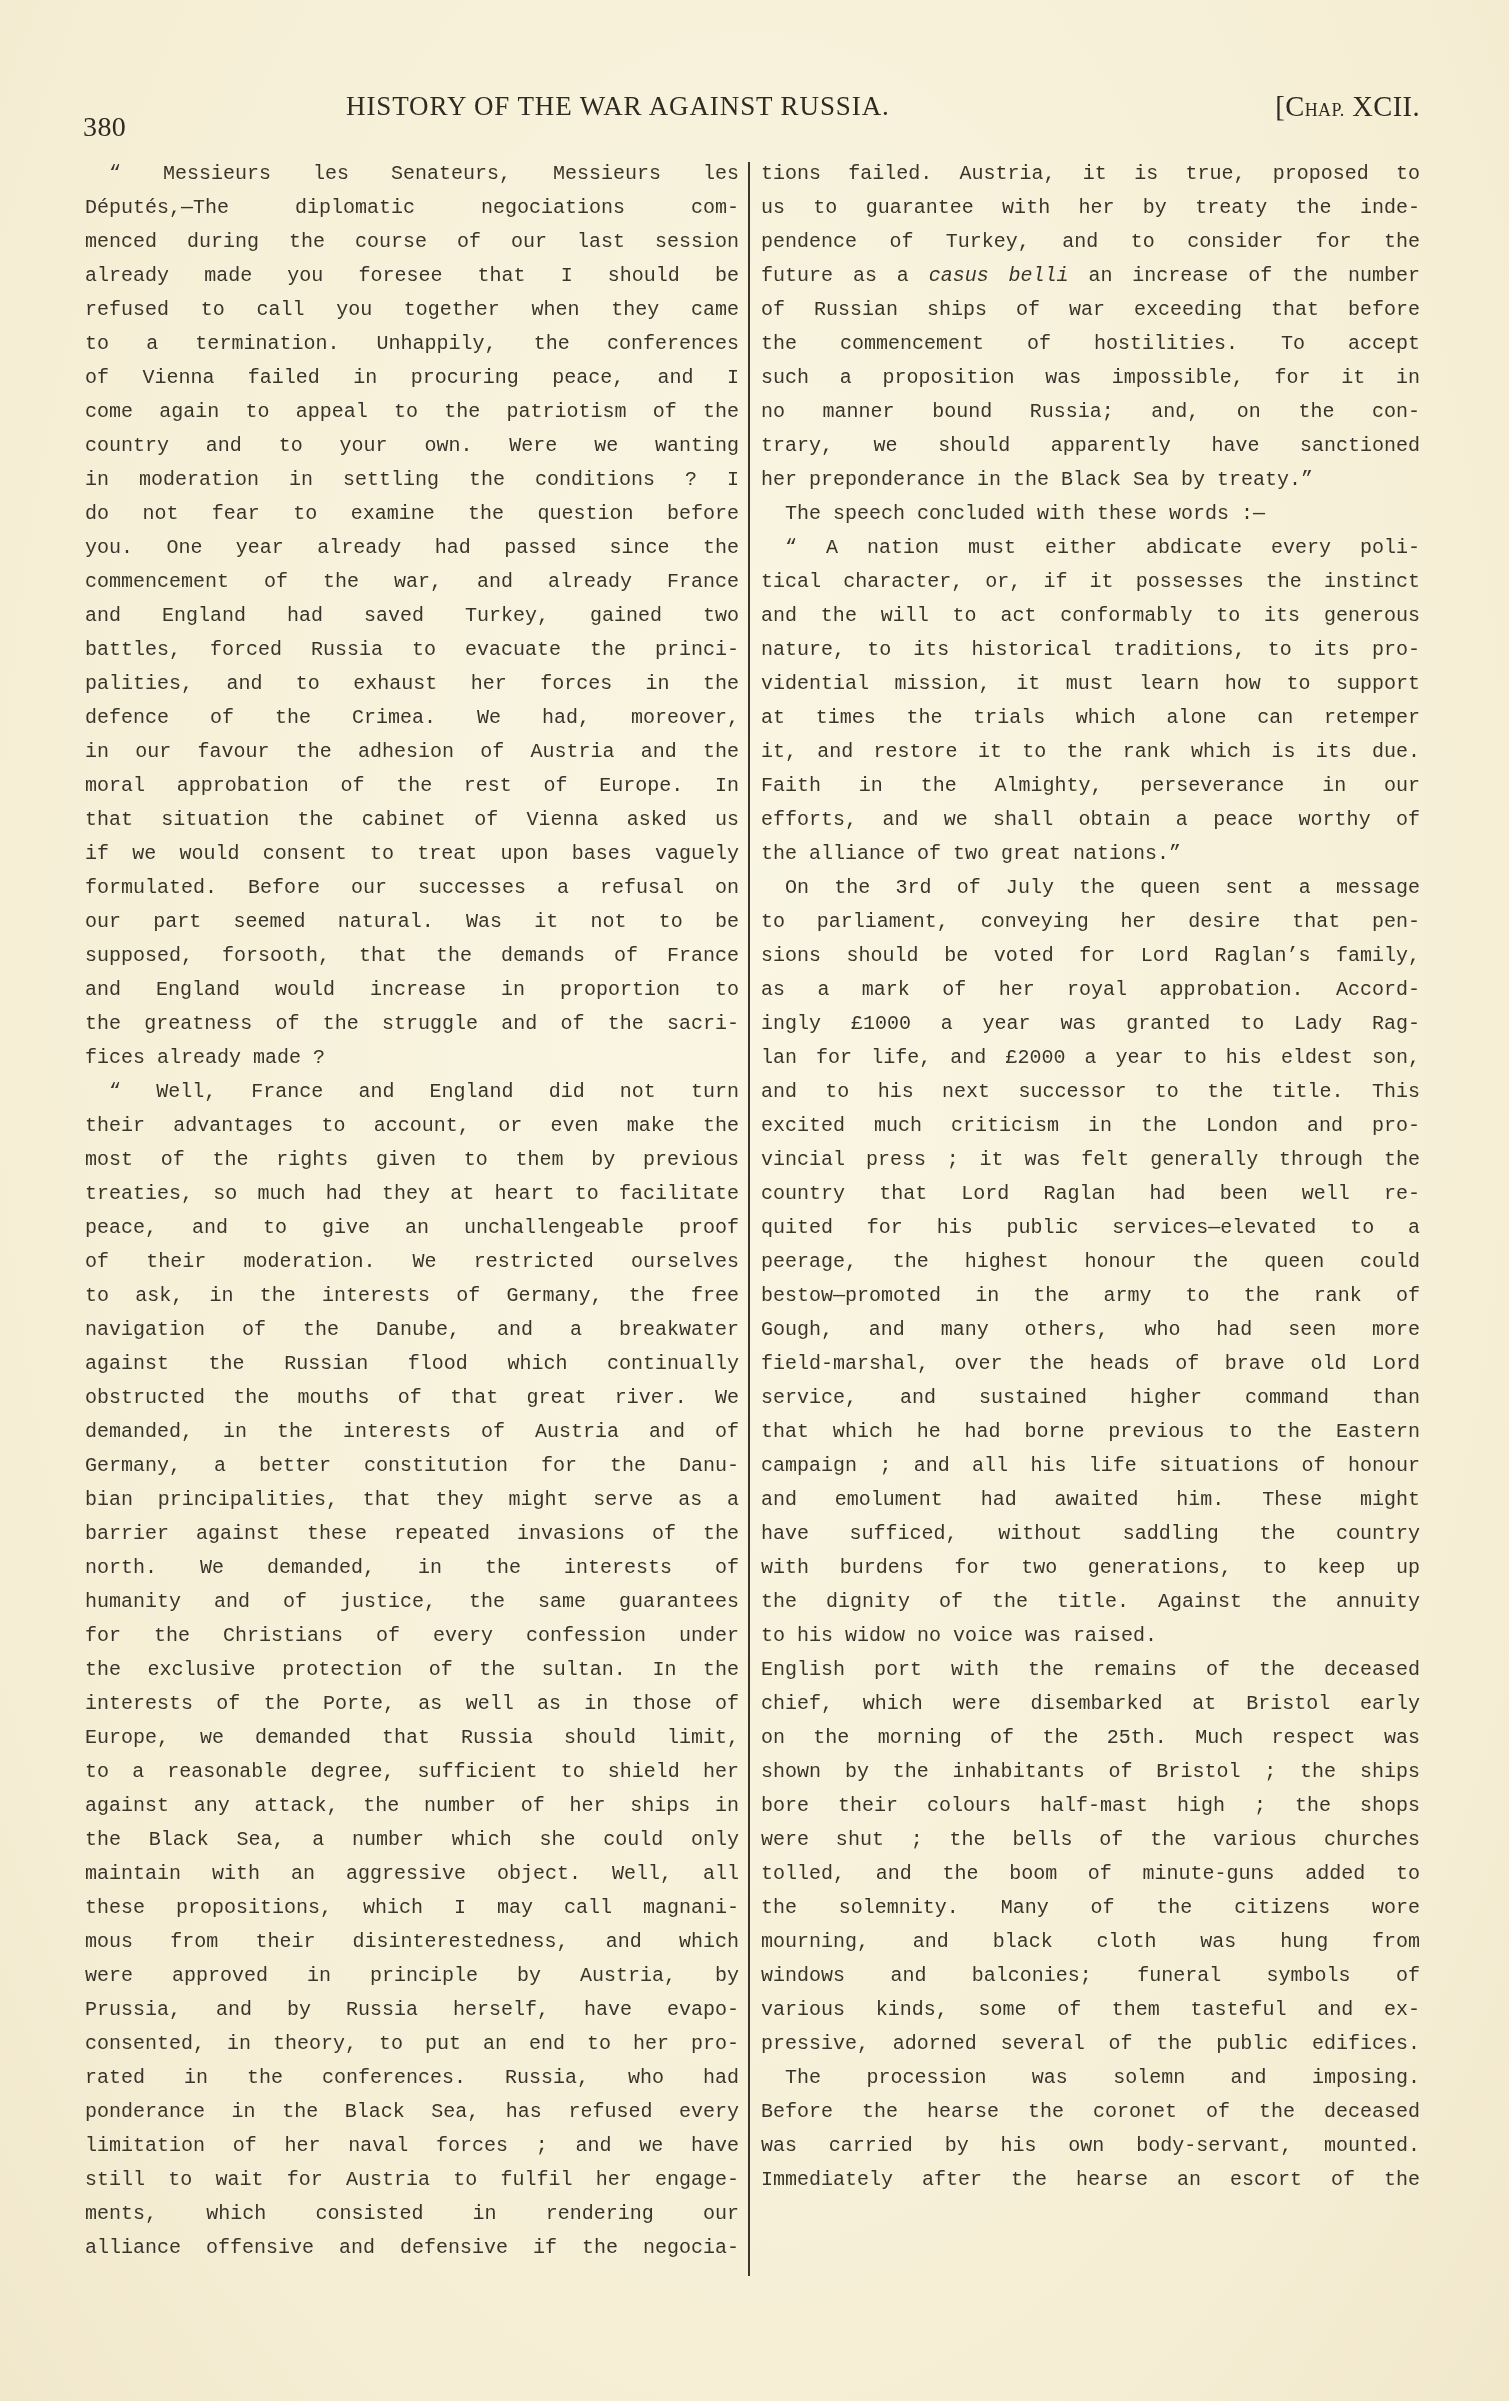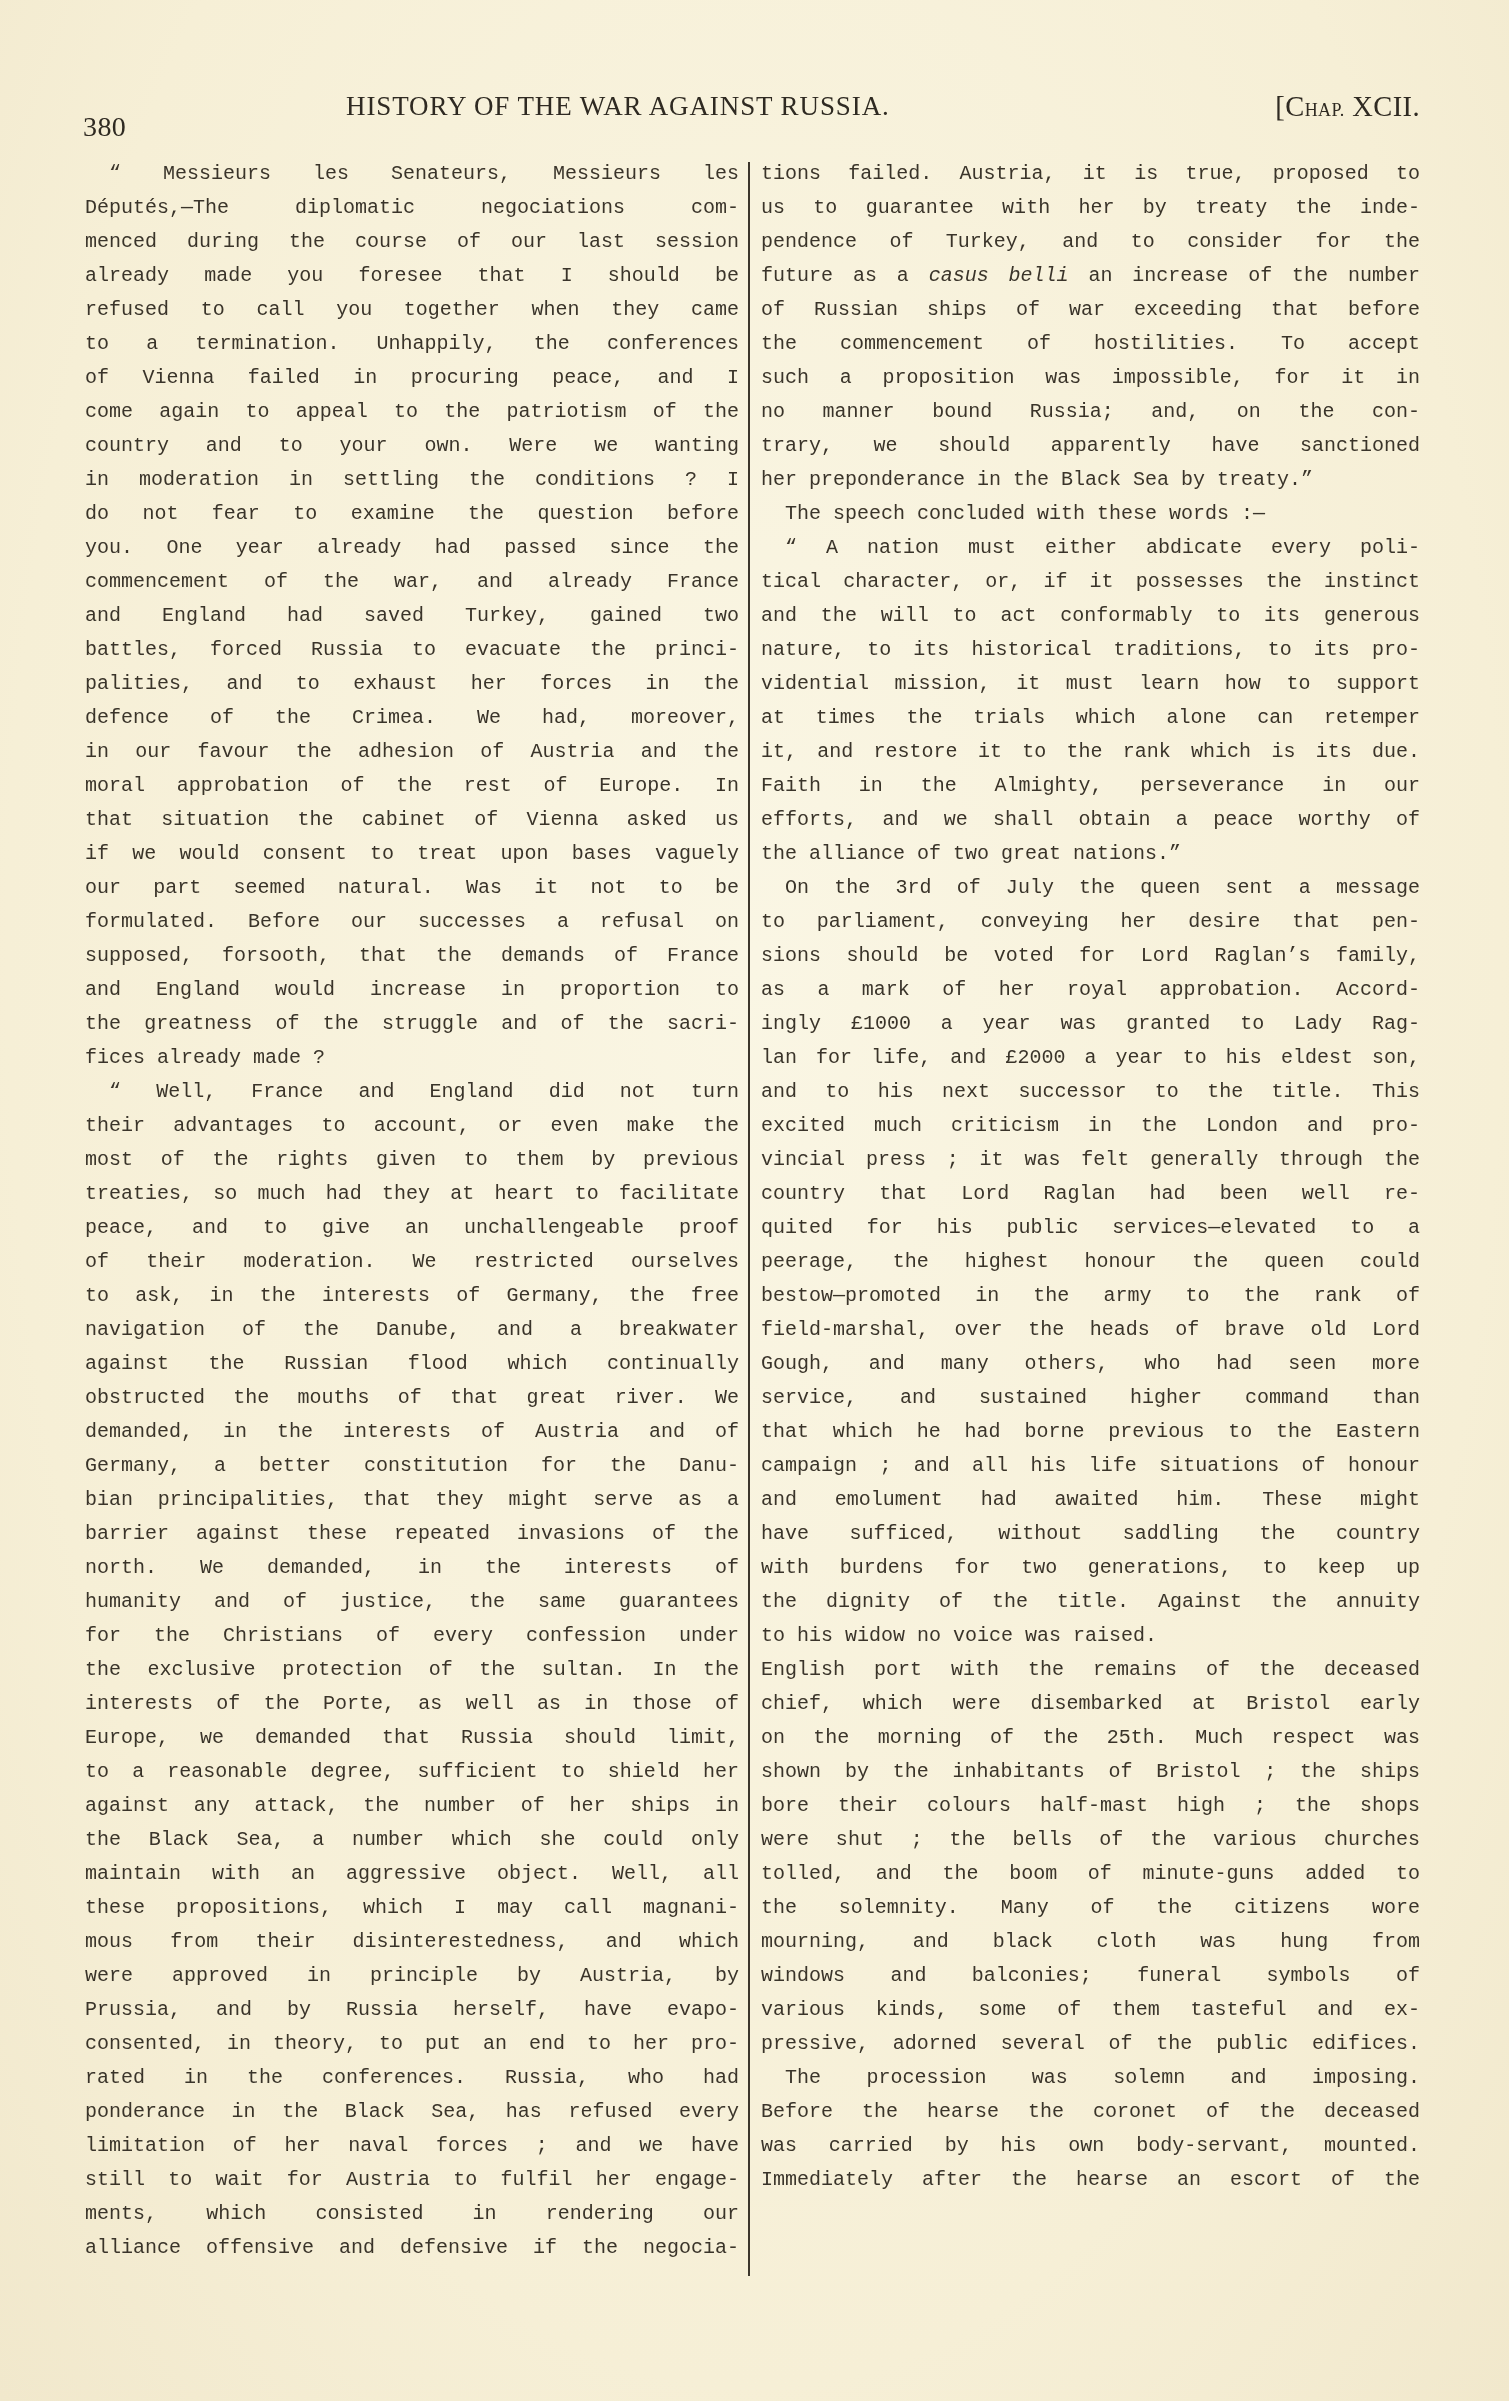--- a/index.html
+++ b/index.html
@@ -84,22 +84,22 @@
     <span class="line">you. One year already had passed since the</span>
     <span class="line">commencement of the war, and already France</span>
     <span class="line">and England had saved Turkey, gained two</span>
     <span class="line">battles, forced Russia to evacuate the princi-</span>
     <span class="line">palities, and to exhaust her forces in the</span>
     <span class="line">defence of the Crimea. We had, moreover,</span>
     <span class="line">in our favour the adhesion of Austria and the</span>
     <span class="line">moral approbation of the rest of Europe. In</span>
     <span class="line">that situation the cabinet of Vienna asked us</span>
     <span class="line">if we would consent to treat upon bases vaguely</span>
+    <span class="line">formulated. Before our successes a refusal on</span>
     <span class="line">our part seemed natural. Was it not to be</span>
-    <span class="line">formulated. Before our successes a refusal on</span>
     <span class="line">supposed, forsooth, that the demands of France</span>
     <span class="line">and England would increase in proportion to</span>
     <span class="line">the greatness of the struggle and of the sacri-</span>
     <span class="line last">fices already made ?</span>
     <span class="line indent">“ Well, France and England did not turn</span>
     <span class="line">their advantages to account, or even make the</span>
     <span class="line">most of the rights given to them by previous</span>
     <span class="line">treaties, so much had they at heart to facilitate</span>
     <span class="line">peace, and to give an unchallengeable proof</span>
     <span class="line">of their moderation. We restricted ourselves</span>
@@ -162,22 +162,22 @@
     <span class="line">as a mark of her royal approbation. Accord-</span>
     <span class="line">ingly £1000 a year was granted to Lady Rag-</span>
     <span class="line">lan for life, and £2000 a year to his eldest son,</span>
     <span class="line">and to his next successor to the title. This</span>
     <span class="line">excited much criticism in the London and pro-</span>
     <span class="line">vincial press ; it was felt generally through the</span>
     <span class="line">country that Lord Raglan had been well re-</span>
     <span class="line">quited for his public services—elevated to a</span>
     <span class="line">peerage, the highest honour the queen could</span>
     <span class="line">bestow—promoted in the army to the rank of</span>
+    <span class="line">Gough, and many others, who had seen more</span>
     <span class="line">field-marshal, over the heads of brave old Lord</span>
-    <span class="line">Gough, and many others, who had seen more</span>
     <span class="line">service, and sustained higher command than</span>
     <span class="line">that which he had borne previous to the Eastern</span>
     <span class="line">campaign ; and all his life situations of honour</span>
     <span class="line">and emolument had awaited him. These might</span>
     <span class="line">have sufficed, without saddling the country</span>
     <span class="line">with burdens for two generations, to keep up</span>
     <span class="line">the dignity of the title. Against the annuity</span>
     <span class="line last">to his widow no voice was raised.</span>
     <span class="line">English port with the remains of the deceased</span>
     <span class="line">chief, which were disembarked at Bristol early</span>

